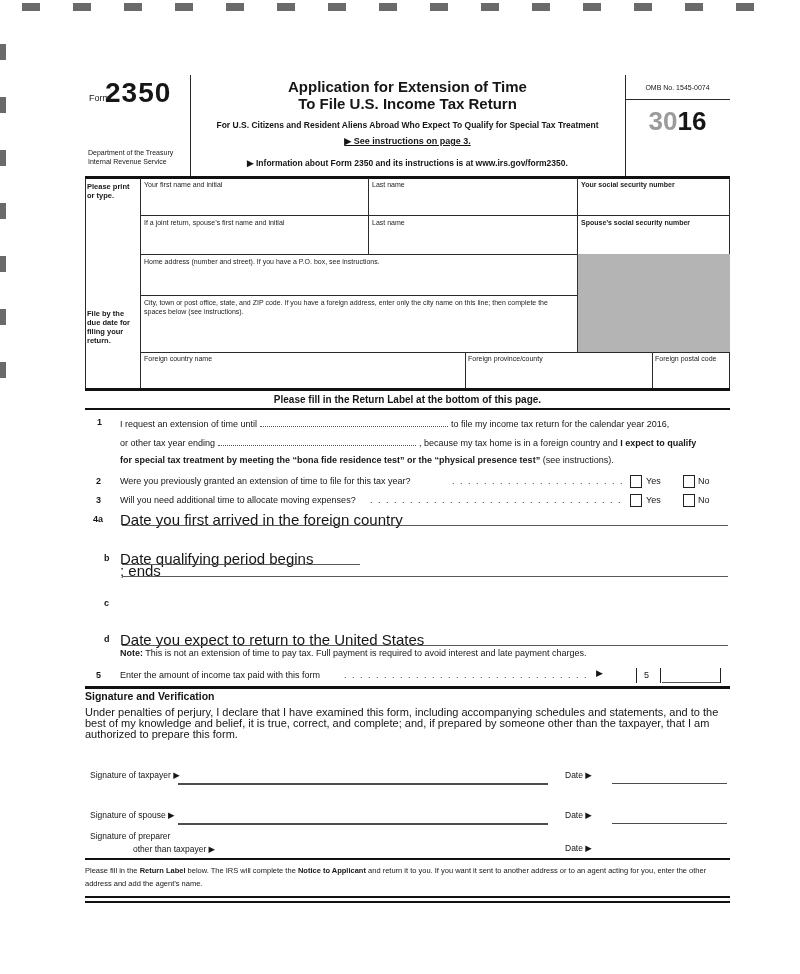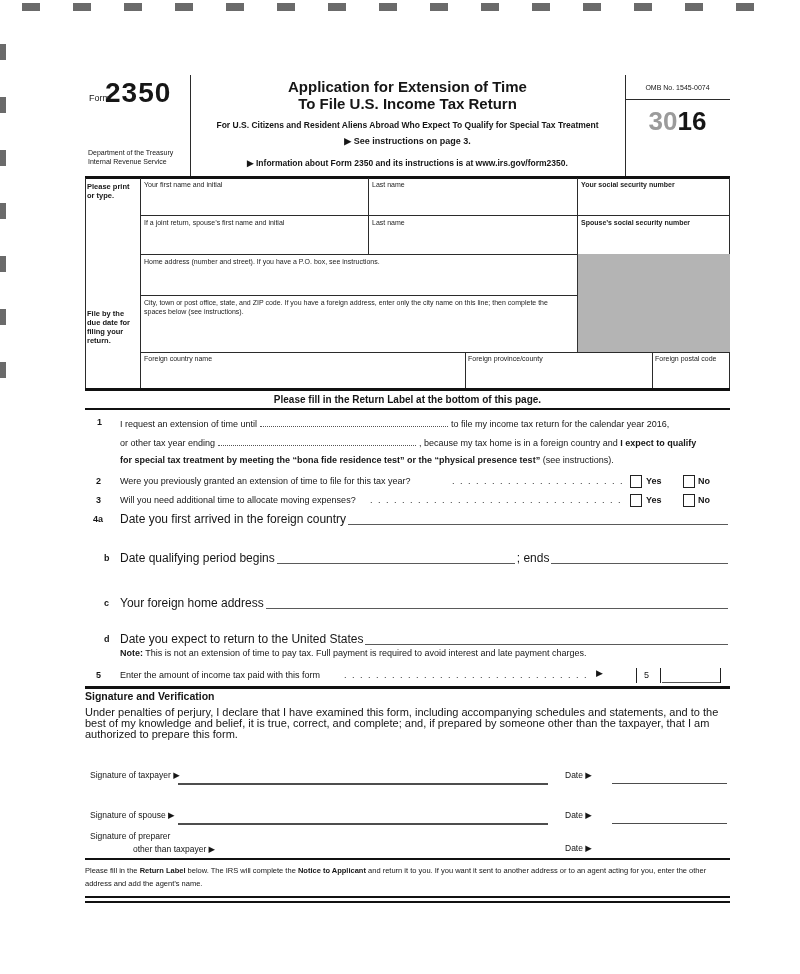--- a/index.html
+++ b/index.html
@@ -16,21 +16,21 @@
   .rule{position:absolute;background:#2b2b2b;}
   .heavy{position:absolute;background:#111;}
 
   
   .form-word{left:89px;top:93px;font-size:9px;}
   .form-number{left:105px;top:77px;font-size:28px;font-weight:bold;letter-spacing:1px;}
   .dept{left:88px;top:148px;font-size:7px;line-height:9px;width:100px;}
   .title1{left:192px;top:78px;width:431px;text-align:center;font-size:15px;font-weight:bold;}
   .title2{left:192px;top:95px;width:431px;text-align:center;font-size:15px;font-weight:bold;}
   .subtitle{left:192px;top:120px;width:431px;text-align:center;font-size:8.5px;font-weight:bold;}
-  .seeinstr{left:192px;top:136px;width:431px;text-align:center;font-size:9px;font-weight:bold;}
+  .seeinstr{left:192px;top:136px;width:431px;text-align:center;font-size:9px;font-weight:bold;text-decoration:underline;}
   .infoline{left:192px;top:158px;width:431px;text-align:center;font-size:8.5px;font-weight:bold;}
   .omb{left:627px;top:84px;width:101px;text-align:center;font-size:7px;}
   .year{left:625px;top:106px;width:105px;text-align:center;font-size:26px;font-weight:bold;}
   .year-gray{color:#9b9b9b;}
 
   .lbl{position:absolute;font-size:7px;line-height:8.5px;color:#1c1c1c;}
   .lblb{font-weight:bold;}
   .side-lbl{position:absolute;font-size:7.5px;line-height:9px;font-weight:bold;width:48px;}
   .field{position:absolute;}
 
@@ -38,27 +38,27 @@
              background:#b4b4b4;border-left:1px solid #333;}
 
   .banner{position:absolute;left:85px;top:392px;width:645px;text-align:center;
           font-weight:bold;font-size:10px;padding:2px 0 3px 0;border-bottom:2.5px solid #111;}
 
   .bodyline{position:absolute;font-size:9px;line-height:11px;white-space:nowrap;}
   .num{position:absolute;font-size:9px;font-weight:bold;}
   .b{font-weight:bold;}
   .blank1{display:inline-block;width:188px;height:9px;border-bottom:1px dotted #555;margin:0 3px;vertical-align:baseline;}
   .blank2{display:inline-block;width:198px;height:9px;border-bottom:1px dotted #555;margin:0 3px;vertical-align:baseline;}
-  .flexline{position:absolute;left:120px;width:610px;display:flex;font-size:12px;line-height:11px;white-space:nowrap;}
+  .flexline{position:absolute;left:120px;width:610px;display:flex;font-size:15px;line-height:11px;white-space:nowrap;flex-direction:column;}
   .fill{flex:1;border-bottom:1px solid #5a5a5a;margin:0 2px;}
   .fillfx{border-bottom:1px solid #5a5a5a;margin:0 2px;}
   .dots{position:absolute;font-size:9px;letter-spacing:5.5px;overflow:hidden;
         white-space:nowrap;height:11px;color:#222;}
   .cbx{position:absolute;width:10px;height:11px;border:1.5px solid #222;background:#fff;}
-  .cblabel{position:absolute;font-size:9px;font-weight:bold;}
+  .cblabel{position:absolute;font-size:9px;font-weight:normal;}
   .arrow5{position:absolute;left:596px;top:668px;font-size:9px;}
   .vbar{position:absolute;width:1px;height:15px;background:#222;}
 
   .sigheading{position:absolute;left:85px;top:690px;width:645px;text-align:left;
               font-size:10.5px;font-weight:bold;}
   .perjury{position:absolute;left:85px;top:707px;width:645px;font-size:11px;line-height:11px;}
   .siglabel{position:absolute;font-size:8.5px;}
   .sigline{position:absolute;height:0;border-bottom:2px solid #4d4d4d;}
   .dateline{position:absolute;height:0;border-bottom:1.5px solid #4d4d4d;}
   .footer-note{position:absolute;left:85px;top:864px;width:645px;font-size:7.5px;line-height:13px;}
@@ -172,24 +172,20 @@
 
   <div class="num" style="left:104px;top:553px;">b</div>
   <div class="flexline" style="top:553px;">
     <span>Date qualifying period begins</span>
     <span class="fillfx" style="width:238px;"></span>
     <span>; ends</span>
     <span class="fill"></span>
   </div>
 
   <div class="num" style="left:104px;top:598px;">c</div>
-  <div class="flexline" style="top:598px;">
-    <span>Your foreign home address</span>
-    <span class="fill"></span>
-  </div>
 
   <div class="num" style="left:104px;top:634px;">d</div>
   <div class="flexline" style="top:634px;">
     <span>Date you expect to return to the United States</span>
     <span class="fill"></span>
   </div>
   <div class="bodyline" style="left:120px;top:648px;white-space:normal;width:610px;">
     <span class="b">Note:</span><span> This is not an extension of time to pay tax. Full payment is required to avoid interest and late payment charges.</span>
   </div>
 

